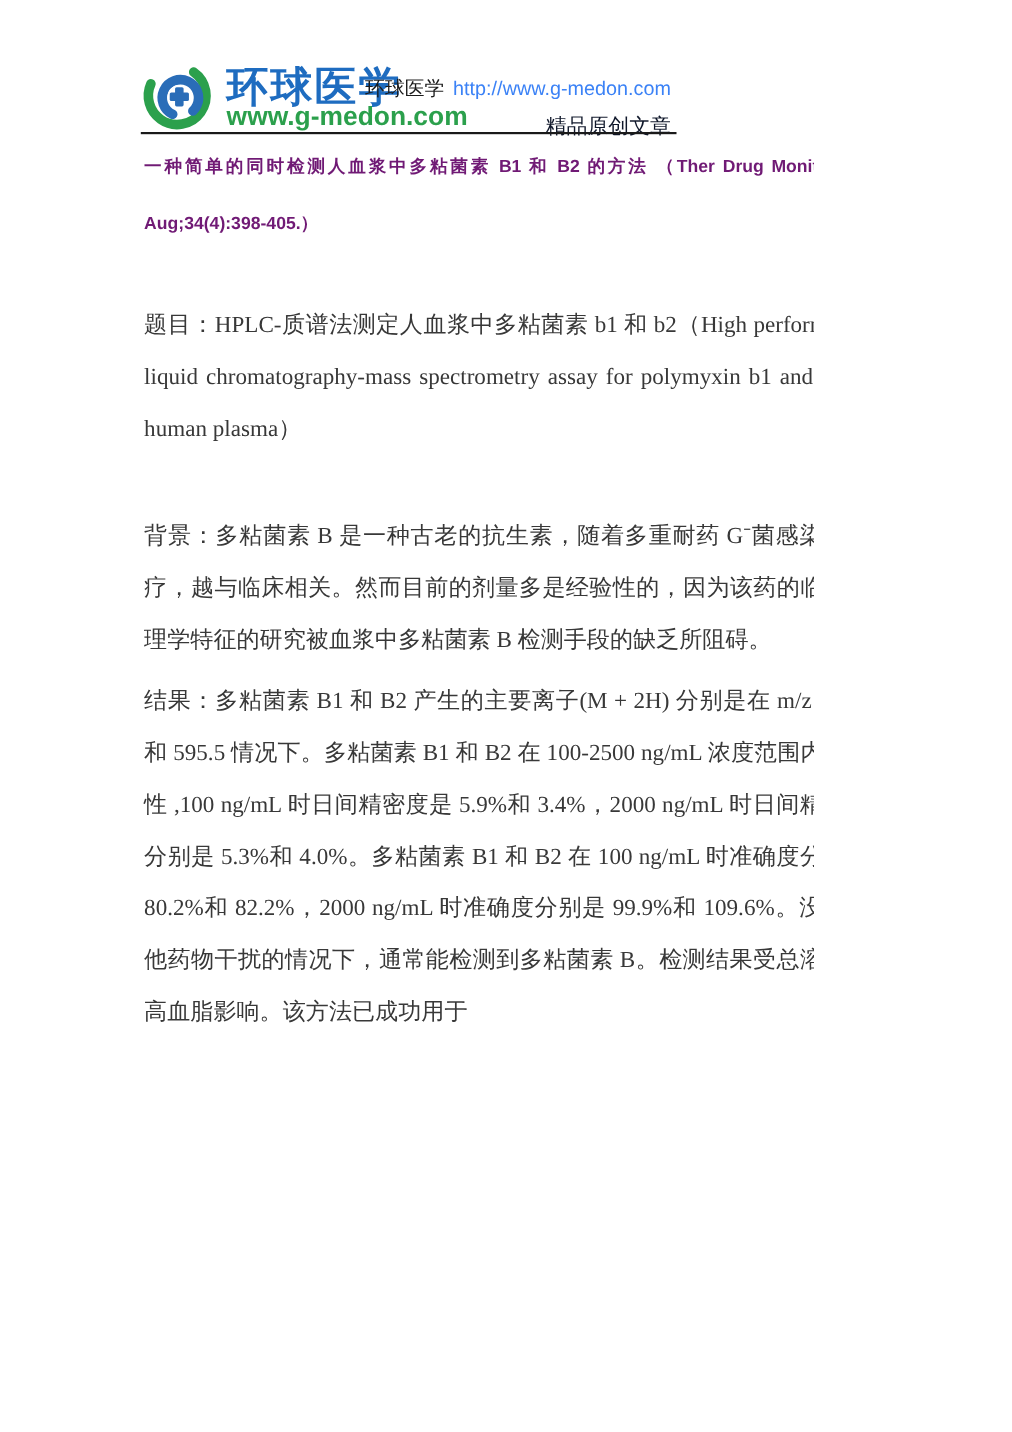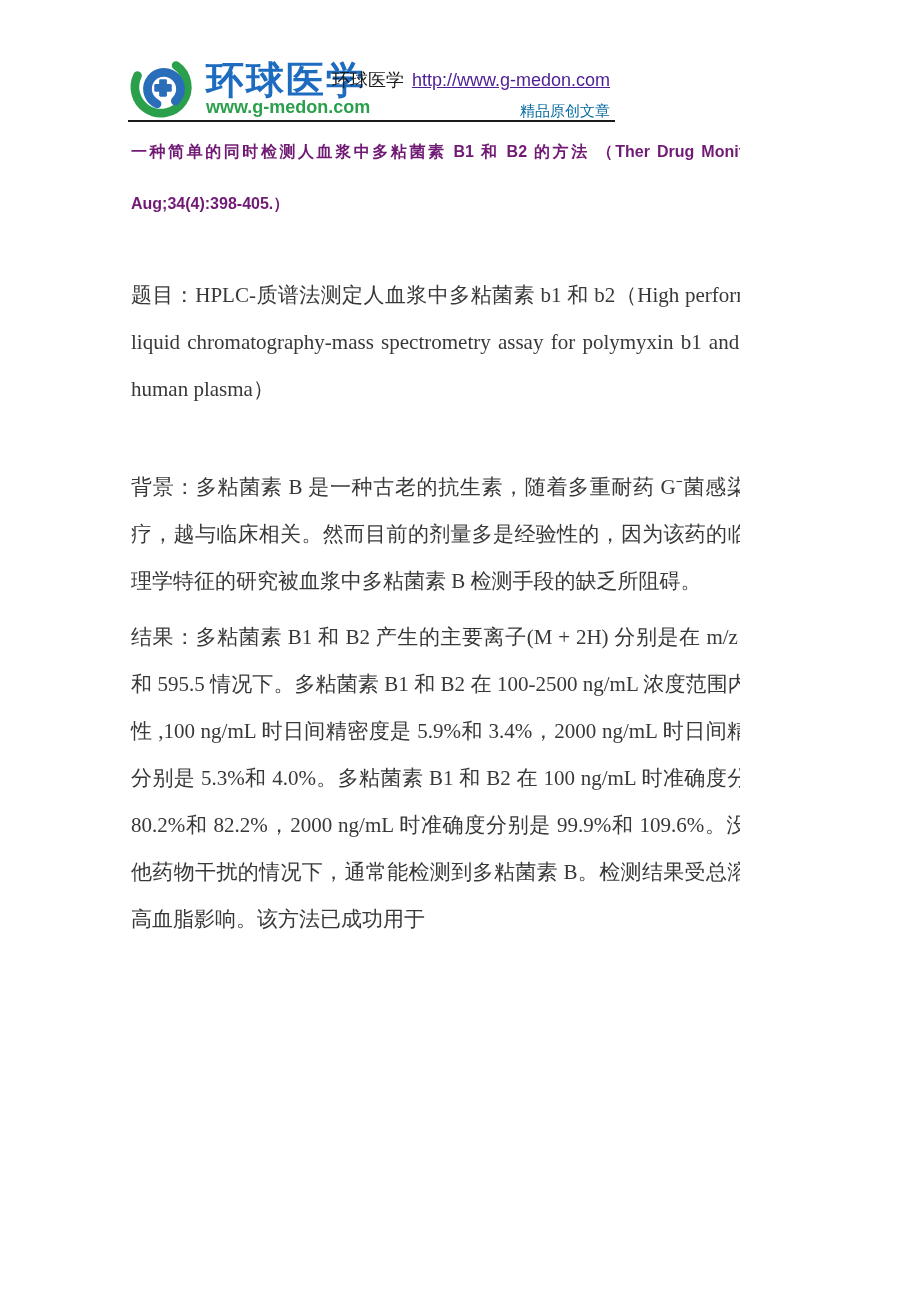--- a/index.html
+++ b/index.html
@@ -24,47 +24,46 @@
   .brand-text { margin-left: 6px; padding-top: 6px; }
   .brand-name {
     font-size: 38px;
     font-weight: bold;
     color: #1e6cc0;
     letter-spacing: 2px;
     line-height: 40px;
     white-space: nowrap;
   }
   .brand-url {
-    font-size: 18px;
+    font-size: 24px;
     font-weight: bold;
     color: #2ba04c;
     line-height: 18px;
     margin-top: -2px;
     white-space: nowrap;
   }
   .header-right {
     position: absolute;
     right: 130px;
     top: 68px;
     text-align: right;
   }
   .header-right .line1 {
     font-size: 18px;
     color: #1a1a1a;
     white-space: nowrap;
   }
   .site-link {
-    color: #4c1d95;
-    text-decoration: underline;
+    color: #3b82f6;
     margin-left: 8px;
     cursor: pointer;
   }
   .header-right .line2 {
-    font-size: 15px;
-    color: #0369a1;
+    font-size: 19px;
+    color: #0f172a;
     margin-top: 10px;
   }
   .header-rule {
     position: absolute;
     left: 128px;
     right: 125px;
     top: 120px;
     border: none;
     border-top: 2px solid #1a1a1a;
     margin: 0;

